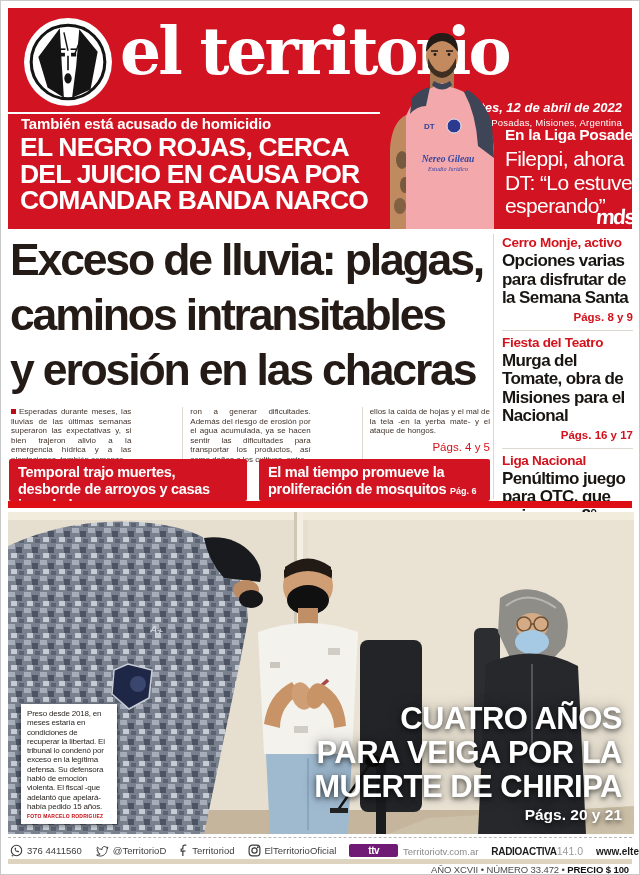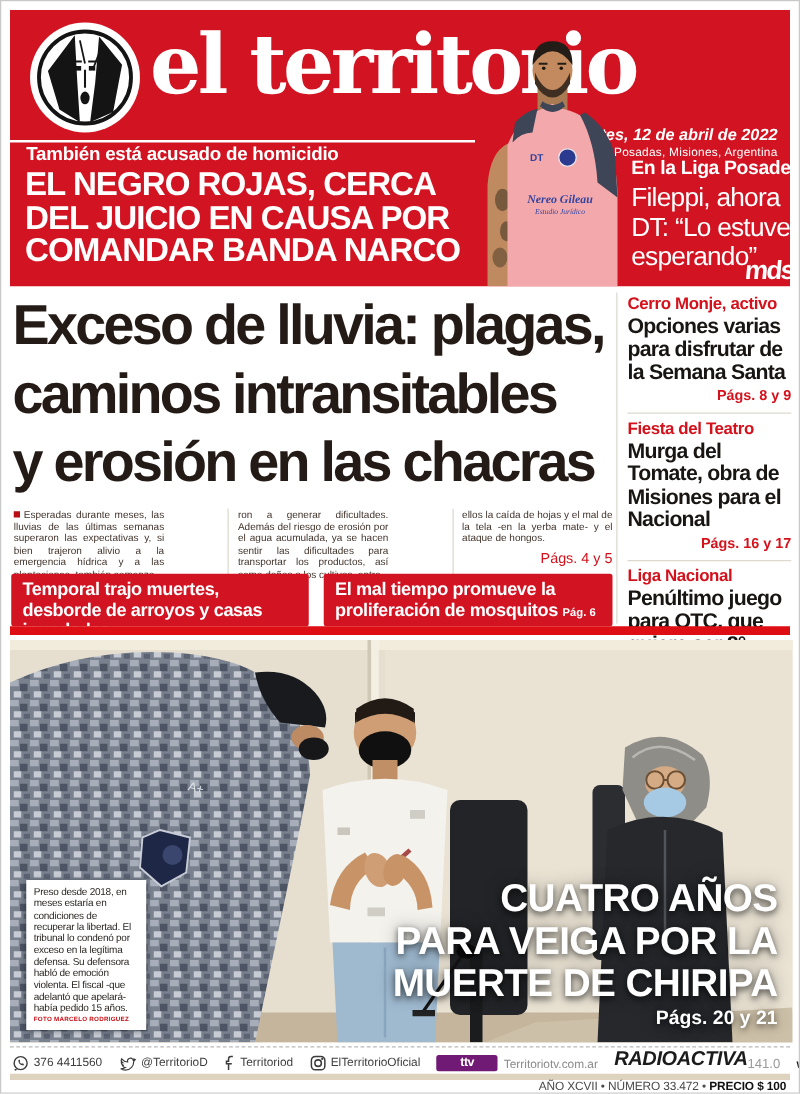--- a/index.html
+++ b/index.html
@@ -71,21 +71,21 @@
   .caption-page{font-size:15.5px;line-height:22px;letter-spacing:0;}
 
   
   .dashrule{position:absolute;left:7px;top:836px;width:624px;border-top:1px dashed #b8b8b8;}
   .social{position:absolute;left:9px;top:840px;width:622px;height:16px;display:flex;align-items:flex-end;color:#3e3e3e;font-size:9.5px;}
   .soc-item{display:flex;align-items:center;margin-right:13px;white-space:nowrap;}
   .soc-item svg{margin-right:4px;}
   .spacer{flex:1;}
   .ttv-box{background:#701a75;color:#fff;font-weight:bold;font-size:10px;padding:1px 19px;border-radius:2px;margin-right:5px;letter-spacing:-.5px;}
   .tvtext{color:#8a8a8a;margin-right:13px;}
-  .radio-b{font-weight:bold;color:#1b1b1b;font-size:16px;letter-spacing:-.3px;font-style:italic;}
+  .radio-b{font-weight:bold;color:#1b1b1b;font-size:10px;letter-spacing:-.3px;}
   .radio-f{color:#9a9a9a;font-size:10.5px;margin-right:3px;}
   .web{font-weight:bold;color:#1b1b1b;font-size:10px;margin-left:10px;}
   .tanbar{position:absolute;left:7px;top:858px;width:624px;height:4.5px;background:#ddd3bf;}
   .edition{position:absolute;right:10px;top:863px;font-size:9.5px;color:#4a4a4a;letter-spacing:-.1px;}
   .edition b{color:#111;}
 </style>
 </head>
 <body>
 
 <div class="page">

